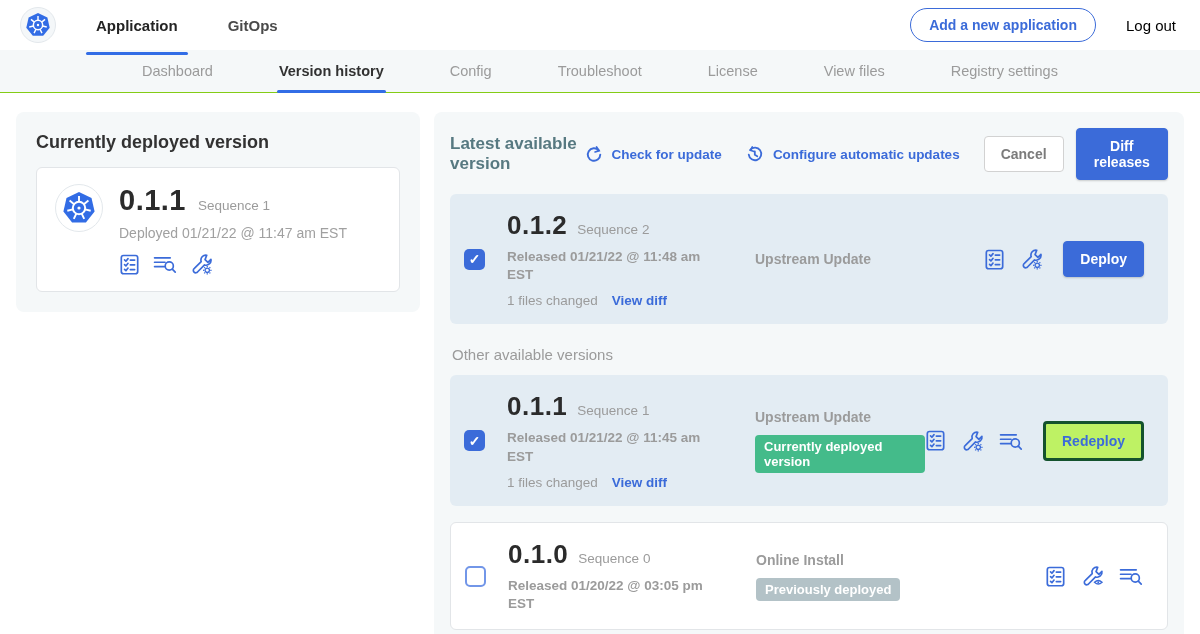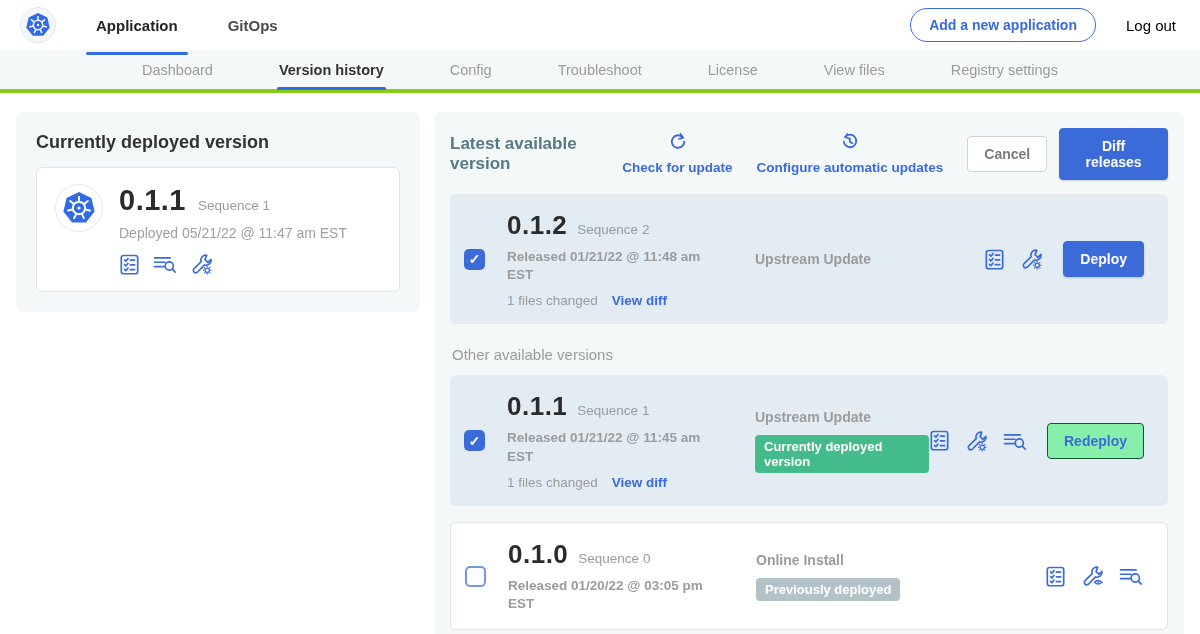--- a/index.html
+++ b/index.html
@@ -15,21 +15,21 @@
   .topnav-tab.active { color:#242424; }
   .topnav-tab.active::after { content:""; position:absolute; left:-6px; right:-6px; bottom:0; height:3px;
     background:#326de6; border-radius:2px; }
   .topnav-spacer { flex:1; }
   .btn-pill { border:1px solid #3b6bd9; color:#3b6bd9; background:#fff; border-radius:18px;
     font-size:14px; font-weight:bold; padding:8px 18px; cursor:pointer; margin-right:26px;
     font-family:"Liberation Sans", sans-serif; }
   .logout { font-size:15px; color:#000000; cursor:pointer; padding-left:4px; }
 
   
-  .subnav { height:43px; background:#f5f8f9; border-bottom:4px solid #84cc16; display:flex;
+  .subnav { height:43px; background:#f5f8f9; border-bottom:1px solid #84cc16; display:flex;
     align-items:stretch; padding-left:140px; }
   .subnav-tab { display:flex; align-items:center; padding:0 2px; margin-right:62px; font-size:14.5px;
     color:#9b9b9b; cursor:pointer; position:relative; white-space:nowrap; }
   .subnav-tab.active { color:#323232; font-weight:bold; }
   .subnav-tab.active::after { content:""; position:absolute; left:0; right:0; bottom:-1px; height:3px;
     background:#326de6; border-radius:2px; }
 
   
   .content { display:flex; align-items:flex-start; padding:19px 16px 0 16px; gap:14px; }
   .panel { background:#f5f8f9; border-radius:8px; }
@@ -43,28 +43,28 @@
   .ver-big { font-size:29px; font-weight:bold; color:#2b2b2b; letter-spacing:.5px; }
   .seq { font-size:13.5px; color:#9b9b9b; }
   .deployed-at { font-size:14px; color:#a0a0a0; margin-top:8px; }
   .icon-row { display:flex; gap:13px; margin-top:12px; color:#3b6bd9; align-items:center; }
   .icon { display:inline-flex; color:#3b6bd9; cursor:pointer; }
 
   .right-panel { flex:1; padding:16px 16px 20px 16px; min-height:505px; }
   .latest-head { display:flex; align-items:center; margin-bottom:14px; }
   .latest-title { font-size:17px; font-weight:bold; color:#577981; }
   .blue-link { display:flex; align-items:center; gap:10px; color:#3b6bd9; font-size:13.5px;
-    font-weight:bold; cursor:pointer; margin-right:24px; white-space:nowrap;flex-direction:column; }
+    font-weight:bold; cursor:pointer; margin-right:24px; white-space:nowrap; }
   .head-spacer { flex:1; }
   .btn { font-family:"Liberation Sans", sans-serif; font-size:14px; font-weight:bold; border-radius:4px;
     padding:9px 16px; cursor:pointer; }
   .btn-cancel { background:#fff; border:1px solid #d2d2d2; color:#7b7b7b; margin-right:12px; }
   .btn-primary { background:#3b6bd9; border:1px solid #3b6bd9; color:#fff;
     box-shadow:0 1px 2px rgba(0,0,0,.18); }
-  .btn-outline { background:#86efac; border:1px solid #14532d; color:#3b6bd9;text-align:right; }
+  .btn-outline { background:#bef264; border:3px solid #14532d; color:#3b6bd9;text-align:right; }
 
   .version-row { border-radius:6px; padding:16px 24px 16px 14px; display:flex; align-items:center; }
   .row-selected { background:#e3ecf3; }
   .row-plain { background:#fff; border:1px solid #e2e5e8; }
   .checkbox { width:21px; height:21px; border-radius:5px; flex-shrink:0; margin-right:22px;
     display:flex; align-items:center; justify-content:center; cursor:pointer; }
   .checkbox.checked { background:#3b6bd9; color:#fff; font-size:14px; font-weight:bold; }
   .checkbox.unchecked { background:#fff; border:2px solid #7296e8; }
   .ver-col { width:230px; flex-shrink:0; }
   .released { font-size:13.5px; font-weight:bold; color:#9b9b9b; margin-top:7px; width:205px; line-height:1.35; }
@@ -178,21 +178,21 @@
       <div class="k8s-big">
         <svg width="40" height="40" viewBox="0 0 40 40">
             <use href="#k8s-wheel"></use>
           </svg>
       </div>
       <div>
         <div class="ver-line">
           <span class="ver-big">0.1.1</span>
           <span class="seq">Sequence 1</span>
         </div>
-        <div class="deployed-at">Deployed 05/21/22 @ 11:47 am EST</div>
+        <div class="deployed-at">Deployed 01/21/22 @ 11:47 am EST</div>
         <div class="icon-row">
           <span class="icon">
             <svg width="21" height="21" viewBox="0 0 20 20">
                 <use href="#ic-checklist"></use>
               </svg>
             </span>
           <span class="icon">
             <svg width="24" height="20" viewBox="0 0 23 19">
                 <use href="#ic-logs"></use>
               </svg>

